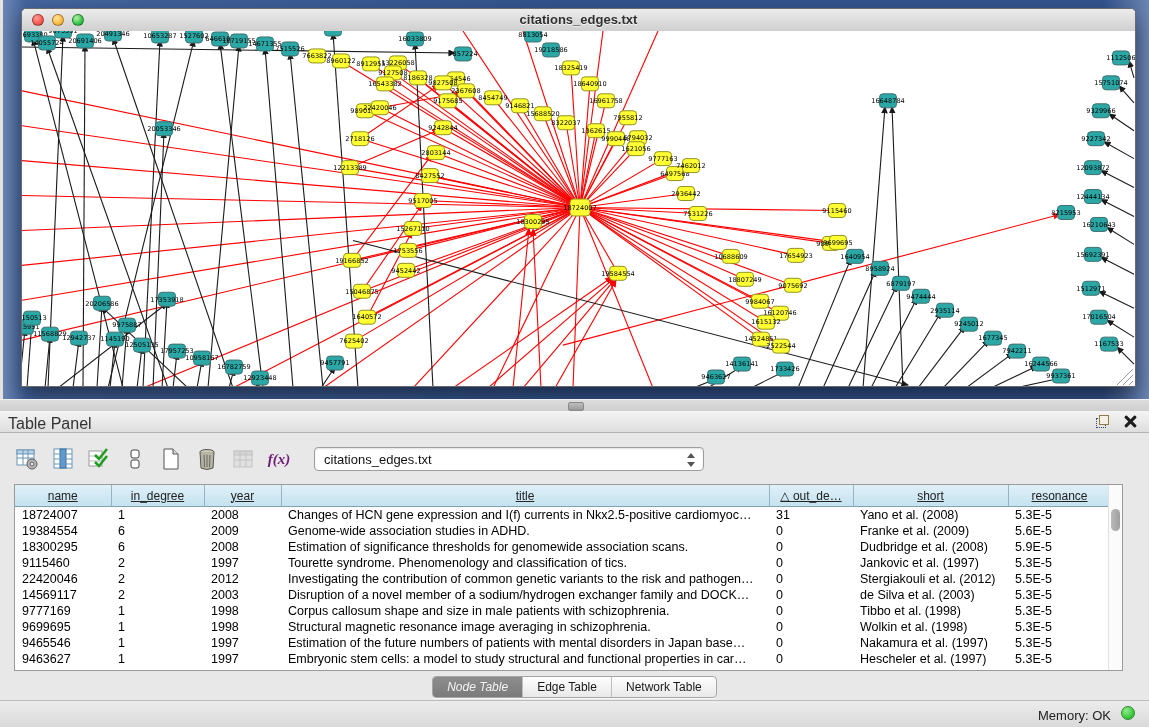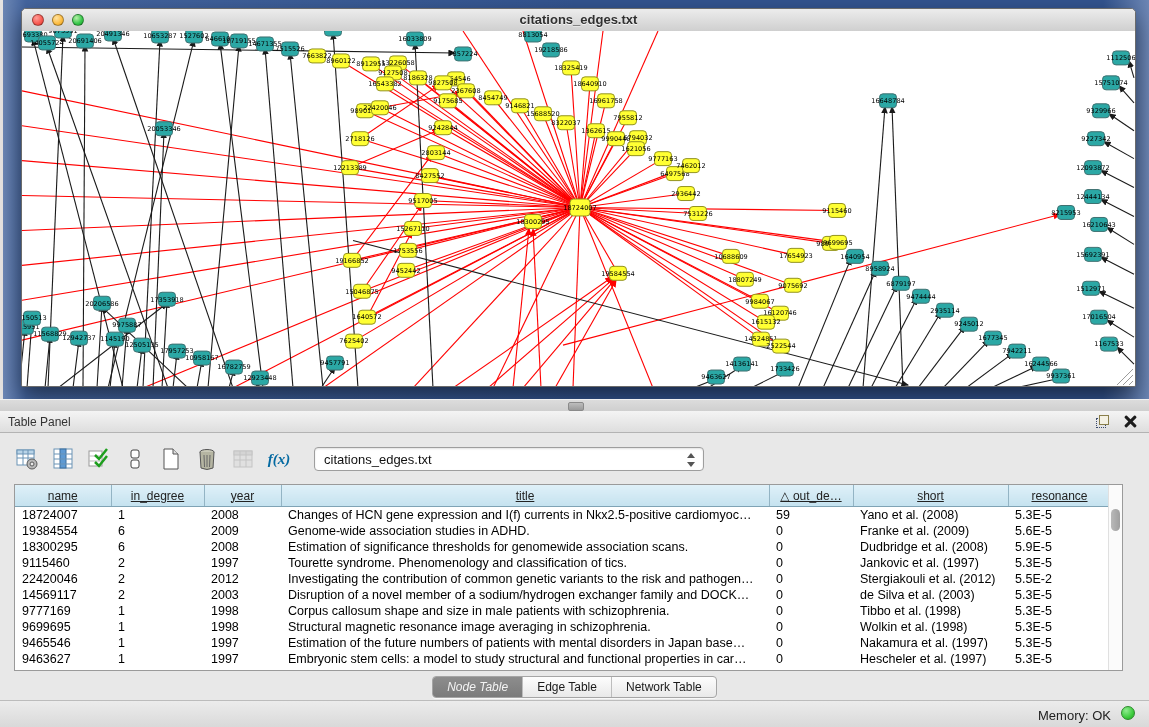--- a/index.html
+++ b/index.html
@@ -23,34 +23,34 @@
   .canvas-wrap{position:absolute;left:0;top:22px;right:0;bottom:0;background:#fff;}
   .canvas-wrap svg{display:block;width:100%;height:100%;}
   
   .splitter{position:absolute;left:0;top:399px;width:1149px;height:12px;
     background:linear-gradient(#dcdcdc,#cfcfcf);border-top:1px solid #f0f0f0;box-sizing:border-box;}
   .splitter .grip{position:absolute;left:568px;top:2px;width:14px;height:7px;
     background:linear-gradient(#bdbdbd,#9a9a9a);border-radius:2px;border:1px solid #8a8a8a;}
   
   .panel-header{position:absolute;left:0;top:411px;width:1149px;height:22px;
     background:linear-gradient(#f4f4f4,#dedede);border-bottom:1px solid #b3b3b3;box-sizing:border-box;}
-  .panel-header .ph-title{position:absolute;left:8px;top:4px;font-size:12px;color:#333;}
+  .panel-header .ph-title{position:absolute;left:8px;top:4px;font-size:16px;color:#333;}
   .float-icon{position:absolute;right:40px;top:4px;width:13px;height:13px;}
   .float-icon .sq1{position:absolute;left:0;bottom:0;width:8px;height:8px;border:1px dotted #3a4a6b;}
   .float-icon .sq2{position:absolute;right:0;top:0;width:8px;height:8px;border:1px solid #8a7f4a;background:#f4f1e4;}
   .close-icon{position:absolute;right:12px;top:3px;width:14px;height:14px;}
   .close-icon:before,.close-icon:after{content:"";position:absolute;left:6px;top:0;width:3px;height:15px;background:#1c1c1c;border-radius:1px;}
   .close-icon:before{transform:rotate(45deg);}
   .close-icon:after{transform:rotate(-45deg);}
   .panel-body{position:absolute;left:0;top:433px;width:1149px;height:267px;background:#e8e8e8;}
   
   .toolbar{position:absolute;left:14px;top:8px;height:36px;display:flex;align-items:center;gap:10px;}
   .icon-btn{width:26px;height:28px;border:none;background:transparent;padding:0;display:flex;align-items:center;justify-content:center;}
   .icon-btn.disabled{opacity:.45;}
-  .fx{font-family:"Liberation Serif",serif;font-style:italic;font-size:15px;color:#0369a1;font-weight:bold;}
+  .fx{font-family:"Liberation Serif",serif;font-style:italic;font-size:15px;color:#701a75;font-weight:bold;}
   .combo{position:relative;margin-left:12px;width:390px;height:24px;background:#fff;
     border:1px solid #9e9e9e;border-radius:4px;box-shadow:inset 0 1px 2px rgba(0,0,0,.12);
     font-size:13px;color:#111;line-height:24px;padding-left:9px;box-sizing:border-box;}
   .combo .arrows{position:absolute;right:7px;top:4px;width:9px;height:16px;}
   .combo .arrows .up{position:absolute;top:1px;left:0;border-left:4px solid transparent;border-right:4px solid transparent;border-bottom:5px solid #555;}
   .combo .arrows .dn{position:absolute;bottom:1px;left:0;border-left:4px solid transparent;border-right:4px solid transparent;border-top:5px solid #555;}
   
   .table-box{position:absolute;left:14px;top:51px;width:1109px;height:187px;background:#fff;
     border:1px solid #9a9a9a;box-sizing:border-box;overflow:hidden;}
   table.grid{border-collapse:collapse;table-layout:fixed;width:1096px;}
@@ -811,21 +811,21 @@
             <th>short</th>
             <th>resonance</th>
           </tr>
         </thead>
       <tbody>
           <tr>
             <td>18724007</td>
             <td>1</td>
             <td>2008</td>
             <td>Changes of HCN gene expression and I(f) currents in Nkx2.5-positive cardiomyoc…</td>
-            <td>59</td>
+            <td>31</td>
             <td>Yano et al. (2008)</td>
             <td>5.3E-5</td>
           </tr>
           <tr>
             <td>19384554</td>
             <td>6</td>
             <td>2009</td>
             <td>Genome-wide association studies in ADHD.</td>
             <td>0</td>
             <td>Franke et al. (2009)</td>
@@ -849,21 +849,21 @@
             <td>Jankovic et al. (1997)</td>
             <td>5.3E-5</td>
           </tr>
           <tr>
             <td>22420046</td>
             <td>2</td>
             <td>2012</td>
             <td>Investigating the contribution of common genetic variants to the risk and pathogen…</td>
             <td>0</td>
             <td>Stergiakouli et al. (2012)</td>
-            <td>5.5E-2</td>
+            <td>5.5E-5</td>
           </tr>
           <tr>
             <td>14569117</td>
             <td>2</td>
             <td>2003</td>
             <td>Disruption of a novel member of a sodium/hydrogen exchanger family and DOCK…</td>
             <td>0</td>
             <td>de Silva et al. (2003)</td>
             <td>5.3E-5</td>
           </tr>

